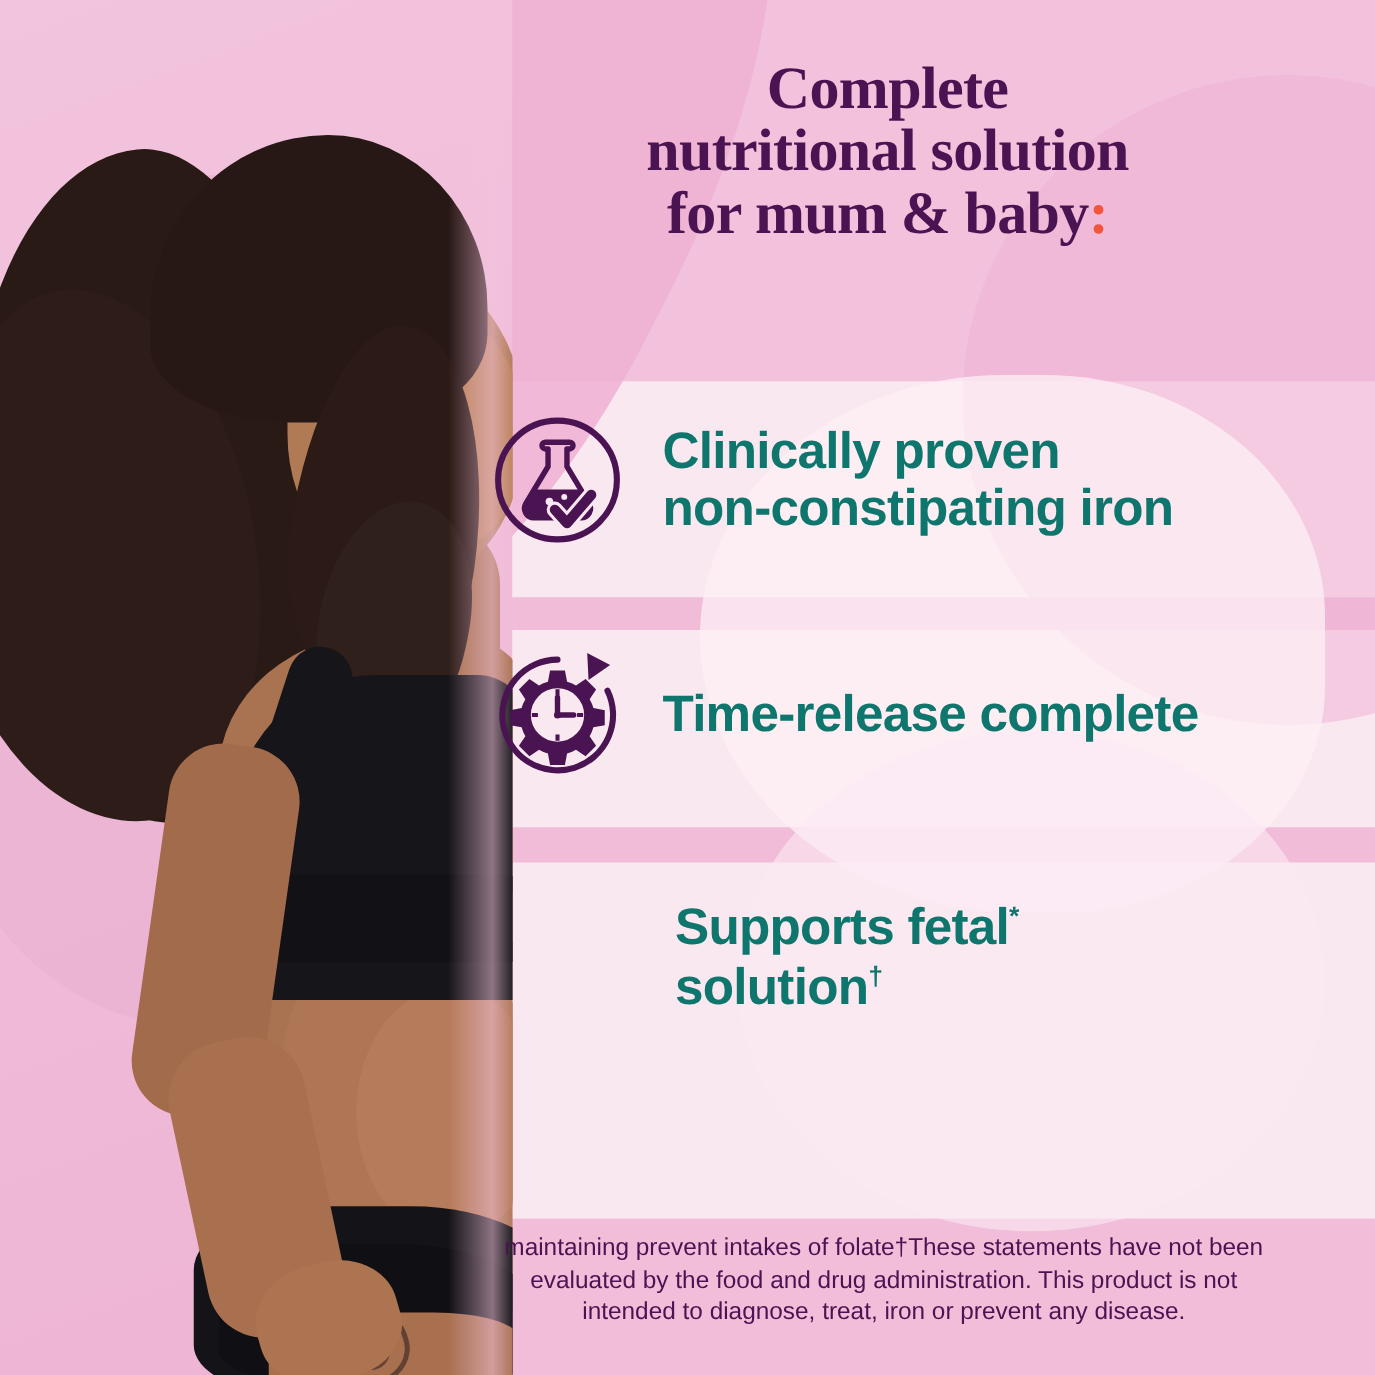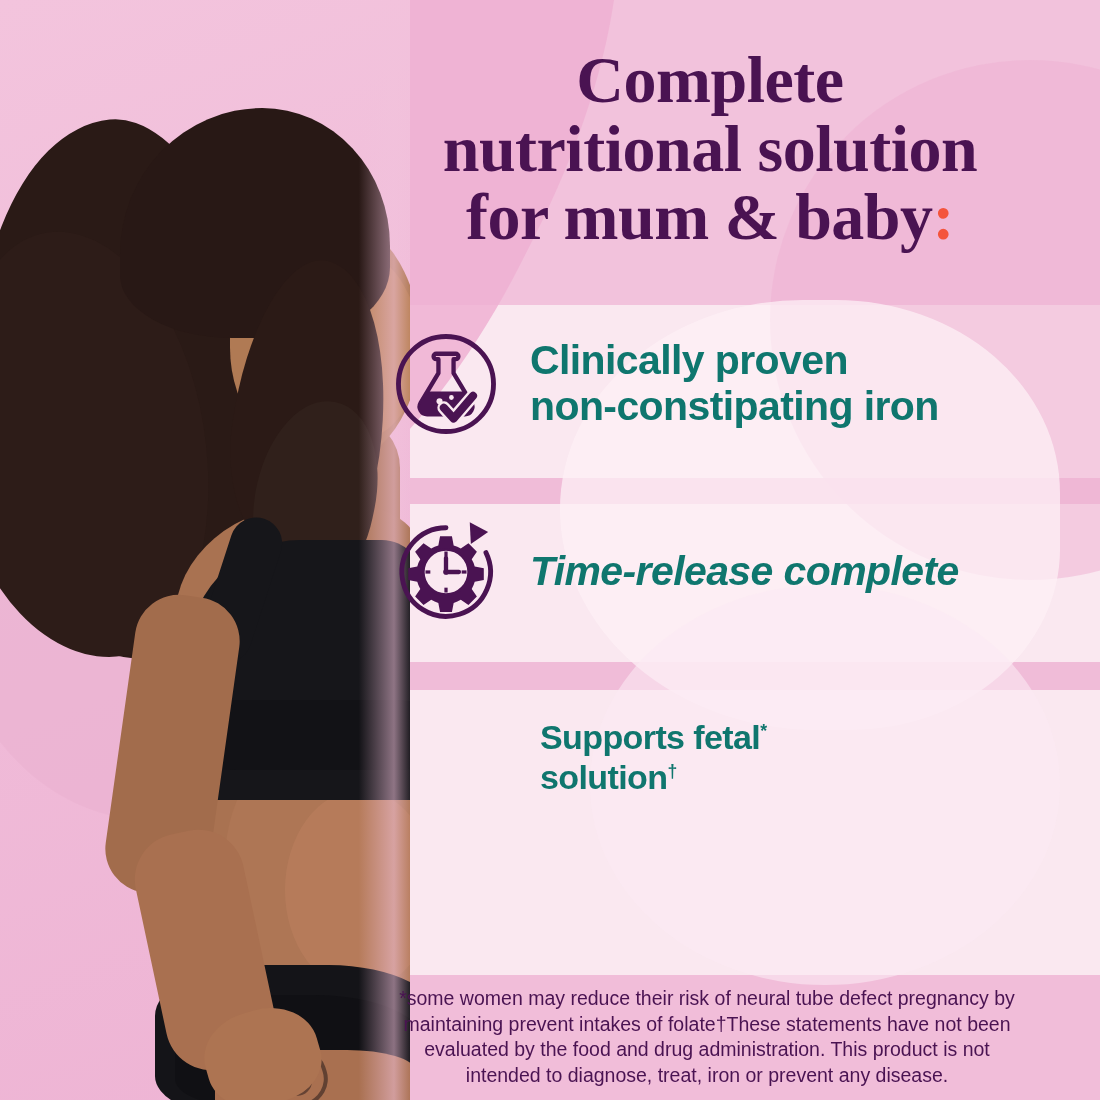--- a/index.html
+++ b/index.html
@@ -123,41 +123,41 @@
   
   .ph-fade{left:330px;top:0;width:82px;height:1100px;
     background:linear-gradient(to right,rgba(242,194,220,0) 0%,rgba(242,194,220,.0) 35%,rgba(242,194,220,.55) 78%,rgba(242,194,220,0) 100%);}
 
   
   #headline{
     position:absolute;left:350px;top:46px;width:720px;
     text-align:center;
     font-family:"Liberation Serif",serif;
     font-weight:700;
-    font-size:66px;line-height:1.04;
+    font-size:48px;line-height:1.04;
     letter-spacing:-.5px;
     color:#4a1352;
   }
   #headline .l{display:block;white-space:nowrap;}
   #headline .colon{color:#f4543c;}
 
   
   .feature{position:absolute;display:flex;align-items:center;}
   .ficon{flex:0 0 auto;width:108px;height:108px;margin-right:30px;}
   .ftext{
     font-family:"Liberation Sans",sans-serif;
     font-weight:700;color:#0f766e;
     font-size:41px;line-height:1.12;letter-spacing:-.6px;
   }
   #feat1{left:392px;top:330px;}
   #feat1 .ftext{font-size:41px;}
   #feat2{left:392px;top:518px;}
-  #feat2 .ftext{font-size:41px;font-style:italic;}
+  #feat2 .ftext{font-size:41px;}
   #feat3{left:540px;top:718px;width:540px;}
-  #feat3 .ftext{font-size:34px;line-height:1.17;}
+  #feat3 .ftext{font-size:41px;line-height:1.17;}
   .sup{font-size:.52em;vertical-align:super;line-height:0;}
 
   
   #footnote{
     position:absolute;left:348px;top:986px;width:718px;
     text-align:center;color:#4a1352;
     font-family:"Liberation Sans",sans-serif;
     font-size:19.5px;line-height:1.32;font-weight:400;
   }
 </style>
@@ -267,19 +267,18 @@
   </div>
 
   <div class="feature" id="feat3">
     <div class="ftext">
       <div><span>Supports fetal</span><span class="sup">*</span></div>
       <div><span>solution</span><span class="sup">†</span></div>
     </div>
   </div>
 
   <div id="footnote">
-    <div>*some women may reduce their risk of neural tube defect pregnancy by</div>
     <div>maintaining prevent intakes of folate†These statements have not been</div>
     <div>evaluated by the food and drug administration. This product is not</div>
     <div>intended to diagnose, treat, iron or prevent any disease.</div>
   </div>
 
 </div>
 
 </body></html>

